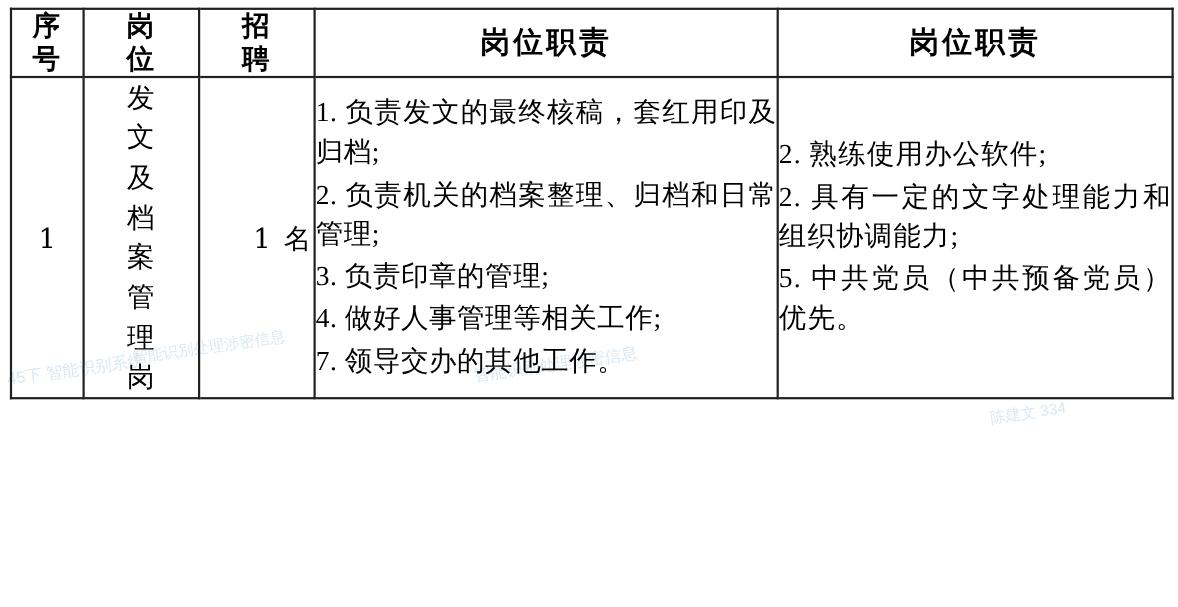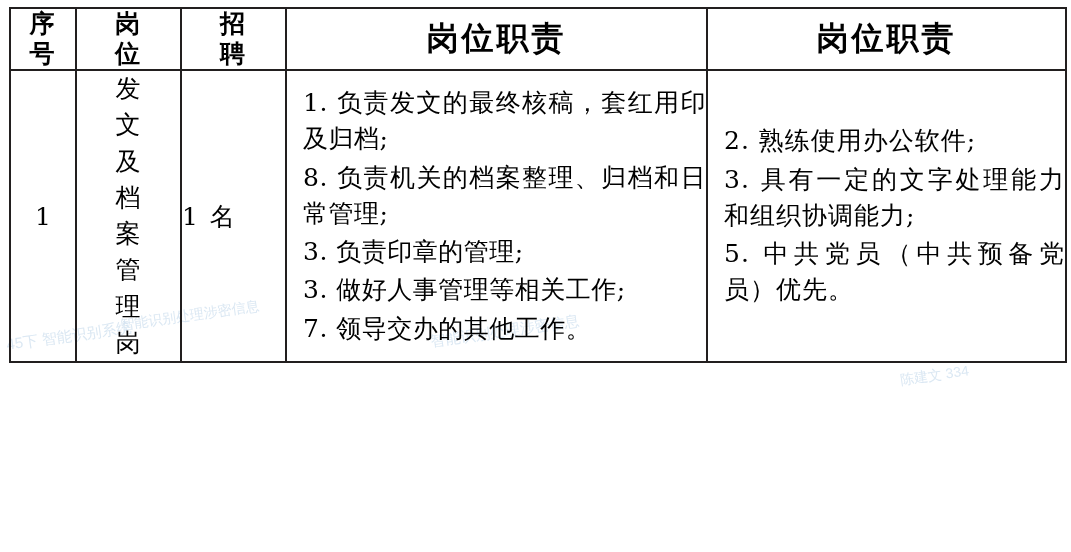--- a/index.html
+++ b/index.html
@@ -58,50 +58,51 @@
     line-height: 1.24;
     padding: 9px 2px 11px 2px;
     letter-spacing: 1px;
   }
   .hdr-narrow {
     font-size: 25px;
     line-height: 1.2;
     letter-spacing: 2px;
   }
   .hdr-wide {
-    font-size: 32px;
+    font-size: 27px;
     letter-spacing: 3px;
   }
   
   .c-seq {
     text-align: center;
     font-size: 25px;
   }
   .c-vert {
     text-align: center;
     font-size: 25px;
     line-height: 1.45;
     letter-spacing: 1px;
     padding: 4px 0;
   }
   .c-count {
-    text-align: left;
+    text-align: right;
     font-size: 25px;
     letter-spacing: 2px;
   }
   .c-duty, .c-req {
     font-size: 25px;
     line-height: 1.45;
     padding: 10px 10px 10px 12px;
     text-align: justify;
     text-align-last: left;
     vertical-align: top;
   }
   .c-duty p, .c-req p {
-    margin: 0 0 2px 16px;
+    margin: 0 0 2px 0;
+    font-family: Liberation Serif, serif;
   }
   .c-duty p:last-child, .c-req p:last-child { margin-bottom: 0; }
   .c-req { padding-top: 22px; letter-spacing: 1px; }
   .c-duty { letter-spacing: 0.5px; }
   .vline { display: block; }
 </style>
 </head>
 <body>
 
 <div class="page">
@@ -144,26 +145,26 @@
           <span class="vline">及</span>
           <span class="vline">档</span>
           <span class="vline">案</span>
           <span class="vline">管</span>
           <span class="vline">理</span>
           <span class="vline">岗</span>
         </td>
         <td class="c-count">1 名</td>
         <td class="c-duty">
           <p>1. 负责发文的最终核稿，套红用印及归档;</p>
-          <p>8. 负责机关的档案整理、归档和日常管理;</p>
+          <p>2. 负责机关的档案整理、归档和日常管理;</p>
           <p>3. 负责印章的管理;</p>
-          <p>3. 做好人事管理等相关工作;</p>
+          <p>4. 做好人事管理等相关工作;</p>
           <p>7. 领导交办的其他工作。</p>
         </td>
         <td class="c-req">
           <p>2. 熟练使用办公软件;</p>
-          <p>3. 具有一定的文字处理能力和组织协调能力;</p>
+          <p>2. 具有一定的文字处理能力和组织协调能力;</p>
           <p>5. 中共党员（中共预备党员）优先。</p>
         </td>
       </tr>
     </tbody>
   </table>
 </div>
 
 </body></html>

